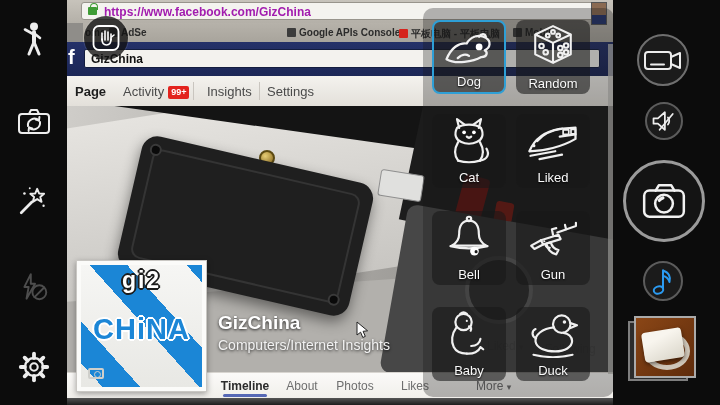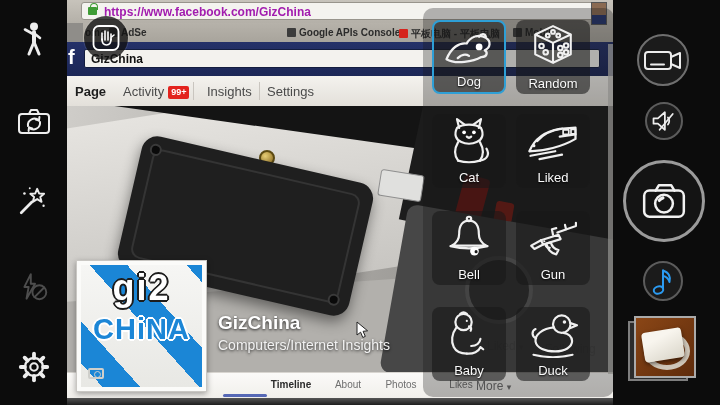--- a/index.html
+++ b/index.html
@@ -47,35 +47,35 @@
   .dark-low { left:325px; top:118px; width:250px; height:170px; background:#474747; border-radius:10px; transform:rotate(10deg); }
   .coil { left:398px; top:150px; width:68px; height:68px; border-radius:50%; background:#2b2b2b; border:4px solid #585858; }
   .light-low { left:-24px; top:184px; width:390px; height:130px; background:#b2b0ac; transform:rotate(-4deg); }
 
   .profile-pic { position:absolute; left:9px; top:260px; width:131px; height:132px; background:#fbfbf9; border:1px solid #c9c7c3; box-shadow:0 2px 6px rgba(0,0,0,.35); }
   .logo-inner { position:absolute; left:4px; top:4px; right:4px; bottom:4px; overflow:hidden;
     background:
       repeating-linear-gradient(48deg, rgba(0,0,0,0) 0 16px, #1b86d6 16px 44px, rgba(0,0,0,0) 44px 72px),
       linear-gradient(#f6f6f4,#e8e8e4);
   }
-  .logo-top { position:absolute; left:50%; top:2px; transform:translateX(-50%); font-size:36px; font-weight:bold; color:#fff; letter-spacing:2px;
+  .logo-top { position:absolute; left:50%; top:2px; transform:translateX(-50%); font-size:23px; font-weight:bold; color:#fff; letter-spacing:2px;
     text-shadow:-2px 0 #1d1d1d,2px 0 #1d1d1d,0 -2px #1d1d1d,0 2px #1d1d1d,-1px -1px #1d1d1d,1px 1px #1d1d1d,1px -1px #1d1d1d,-1px 1px #1d1d1d; }
   .logo-bottom { position:absolute; left:50%; top:48px; transform:translateX(-50%); font-size:29px; font-weight:bold; color:#1b86d6; letter-spacing:1px;
     text-shadow:-2px 0 #fff,2px 0 #fff,0 -2px #fff,0 2px #fff,-1px -1px #fff,1px 1px #fff,1px -1px #fff,-1px 1px #fff; }
   .logo-cam { position:absolute; left:7px; bottom:8px; width:16px; height:11px; border:2px solid #cfcfcb; border-radius:2px; }
   .logo-cam:after { content:""; position:absolute; left:4px; top:1px; width:5px; height:5px; border:1.5px solid #cfcfcb; border-radius:50%; }
 
   .page-name { position:absolute; left:151px; top:312px; font-size:19px; font-weight:bold; color:#fff; text-shadow:0 1px 3px rgba(0,0,0,.8); }
   .page-category { position:absolute; left:151px; top:337px; font-size:14px; color:#f2f2f2; text-shadow:0 1px 3px rgba(0,0,0,.8); }
 
   .fb-action { position:absolute; font-size:12px; color:#3f3f3f; }
   .caret { font-size:9px; }
 
   .page-tabbar { position:absolute; left:0; top:372px; width:546px; height:26px; background:linear-gradient(#fbfaf8,#f1efeb); border-top:1px solid #d8d5d0; }
-  .page-tab { position:absolute; top:6px; transform:translateX(-50%); font-size:10px; color:#6e6e6e;margin-left:46px; }
+  .page-tab { position:absolute; top:6px; transform:translateX(-50%); font-size:12px; color:#6e6e6e; }
   .page-tab.active { color:#2b2b2b; font-weight:bold; }
   .tab-underline { position:absolute; left:156px; top:21px; width:44px; height:3px; background:#5668b5; border-radius:2px; }
   .more-link { position:absolute; left:381px; top:6px; font-size:12px; color:#6e6e6e;margin-left:28px; }
 
   .bottom-strip { position:absolute; left:0; top:398px; width:546px; height:7px; background:linear-gradient(#555,#1d1d1d); }
   .scroll-edge { position:absolute; right:0; top:44px; width:5px; height:330px; background:#c2c0bc; opacity:.75; }
   .mini-photo { position:absolute; left:524px; top:2px; width:16px; height:23px; background:linear-gradient(#8a6a52 55%, #26366e 55%); border:1px solid #555; }
 
   .mouse-cursor { position:absolute; left:289px; top:321px; }
 

